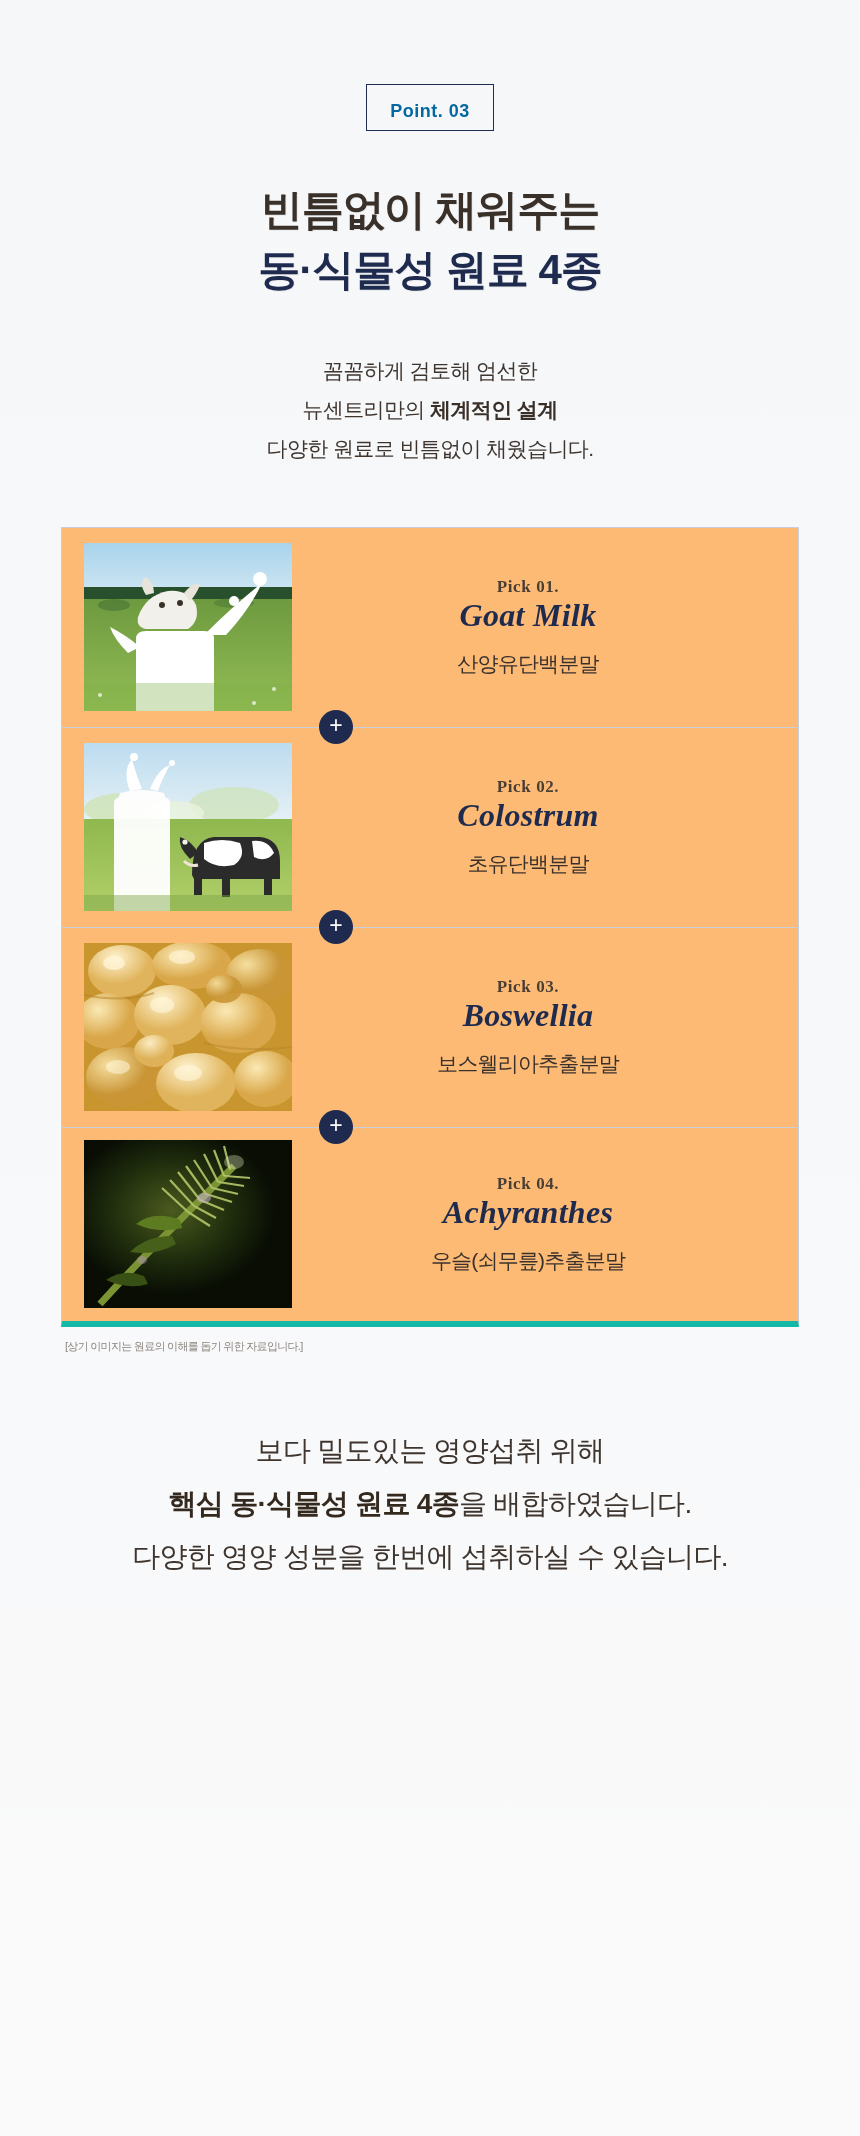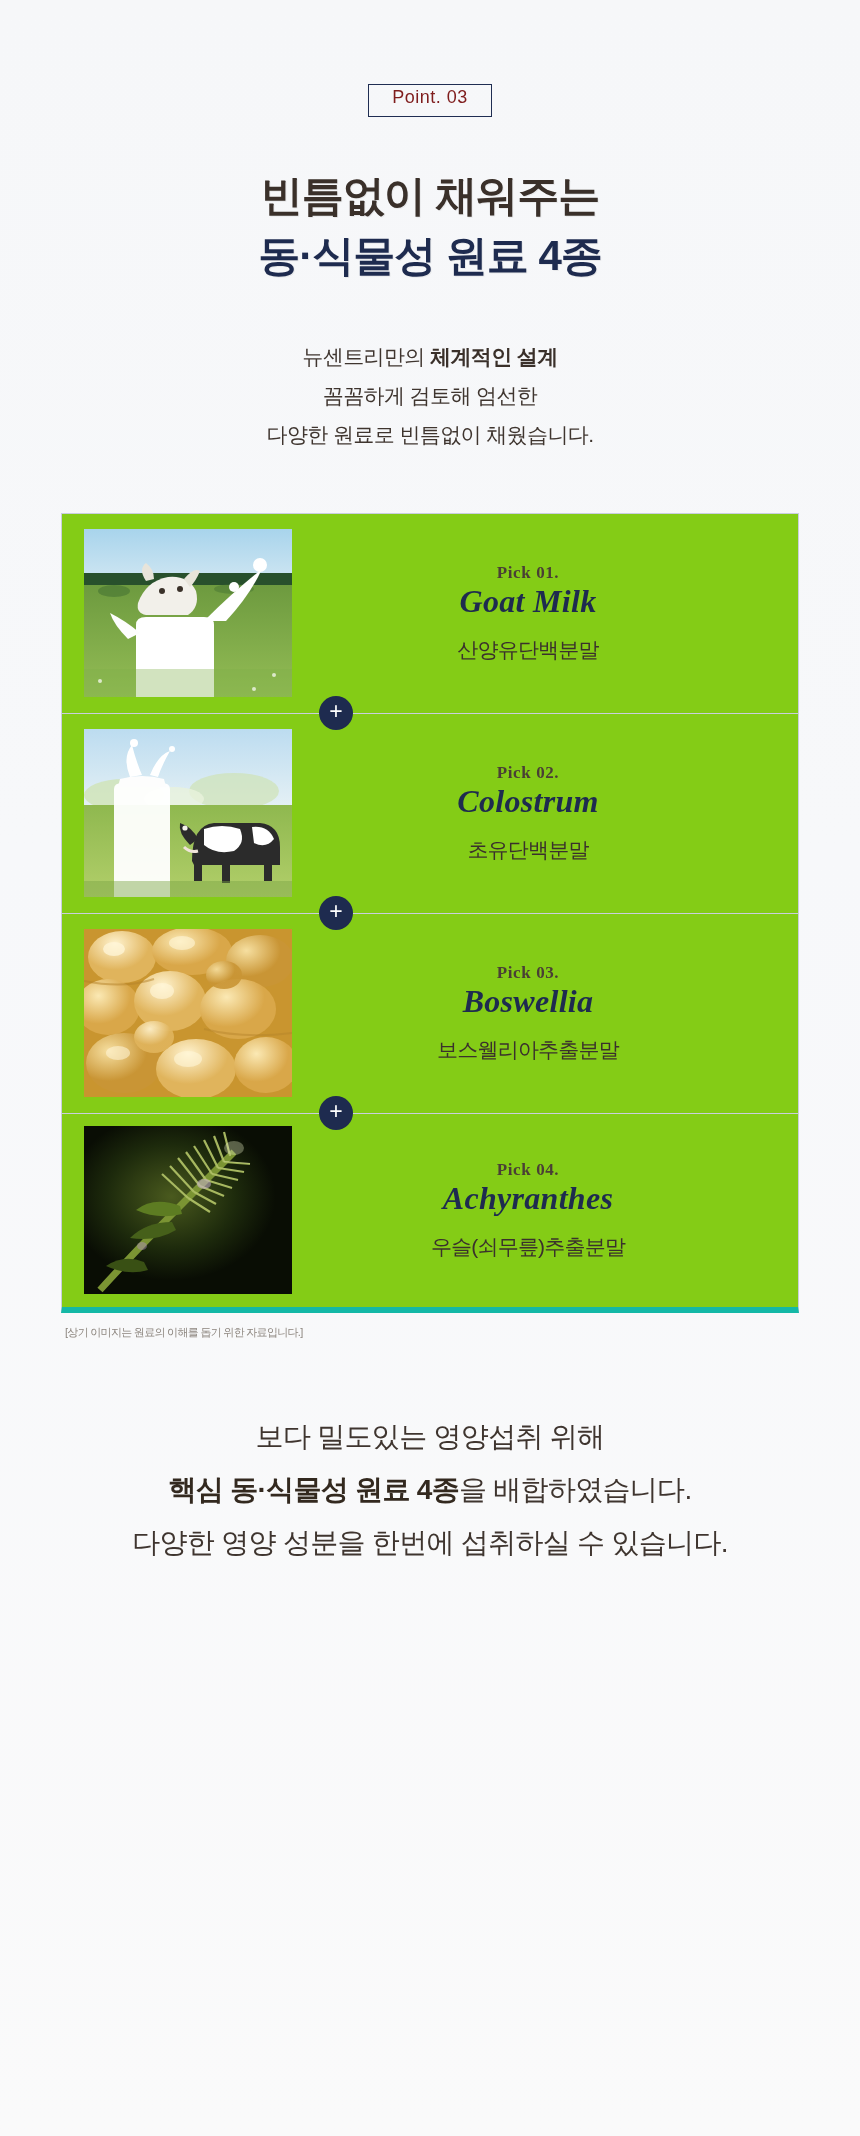--- a/index.html
+++ b/index.html
@@ -20,25 +20,25 @@
   }
 
   
   .point-badge-wrap{
     display:flex;
     justify-content:center;
     padding-top:84px;
   }
   .point-badge{
     border:1.5px solid #1f2d52;
-    color:#7f1d1d;
+    color:#0369a1;
     font-size:18px;
-    font-weight:normal;
+    font-weight:bold;
     letter-spacing:0.5px;
-    padding:3px 23px 8px;
+    padding:17px 23px 8px;
     background:transparent;
     line-height:1.1;
   }
 
   .headline{
     text-align:center;
     margin-top:52px;
     line-height:1.28;
   }
   .headline .l1{
@@ -74,21 +74,21 @@
   .cards{
     width:738px;
     margin:58px auto 0;
     position:relative;
   }
   .card{
     position:relative;
     height:200px;
     border:1px solid #c9cede;
     border-bottom:none;
-    background:#84cc16;
+    background:#fdba74;
     display:flex;
     align-items:center;
     padding:0 22px;
   }
   .card:last-of-type{ border-bottom:6px solid #14b8a6; }
 
   .thumb{
     width:208px;
     height:168px;
     flex:0 0 208px;
@@ -179,24 +179,24 @@
 <div class="point-badge-wrap">
   <div class="point-badge">Point. 03</div>
 </div>
 
 <div class="headline">
   <span class="l1">빈틈없이 채워주는</span>
   <span class="l2">동·식물성 원료 4종</span>
 </div>
 
 <div class="subcopy">
+  <div>꼼꼼하게 검토해 엄선한</div>
   <div>
     <span>뉴센트리만의 </span><b>체계적인 설계</b>
   </div>
-  <div>꼼꼼하게 검토해 엄선한</div>
   <div>다양한 원료로 빈틈없이 채웠습니다.</div>
 </div>
 
 <div class="cards">
 
   <div class="card">
     <div class="thumb">
       <svg viewBox="0 0 208 168" preserveAspectRatio="none">
         <defs>
           <linearGradient id="sky1" x1="0" y1="0" x2="0" y2="1">

